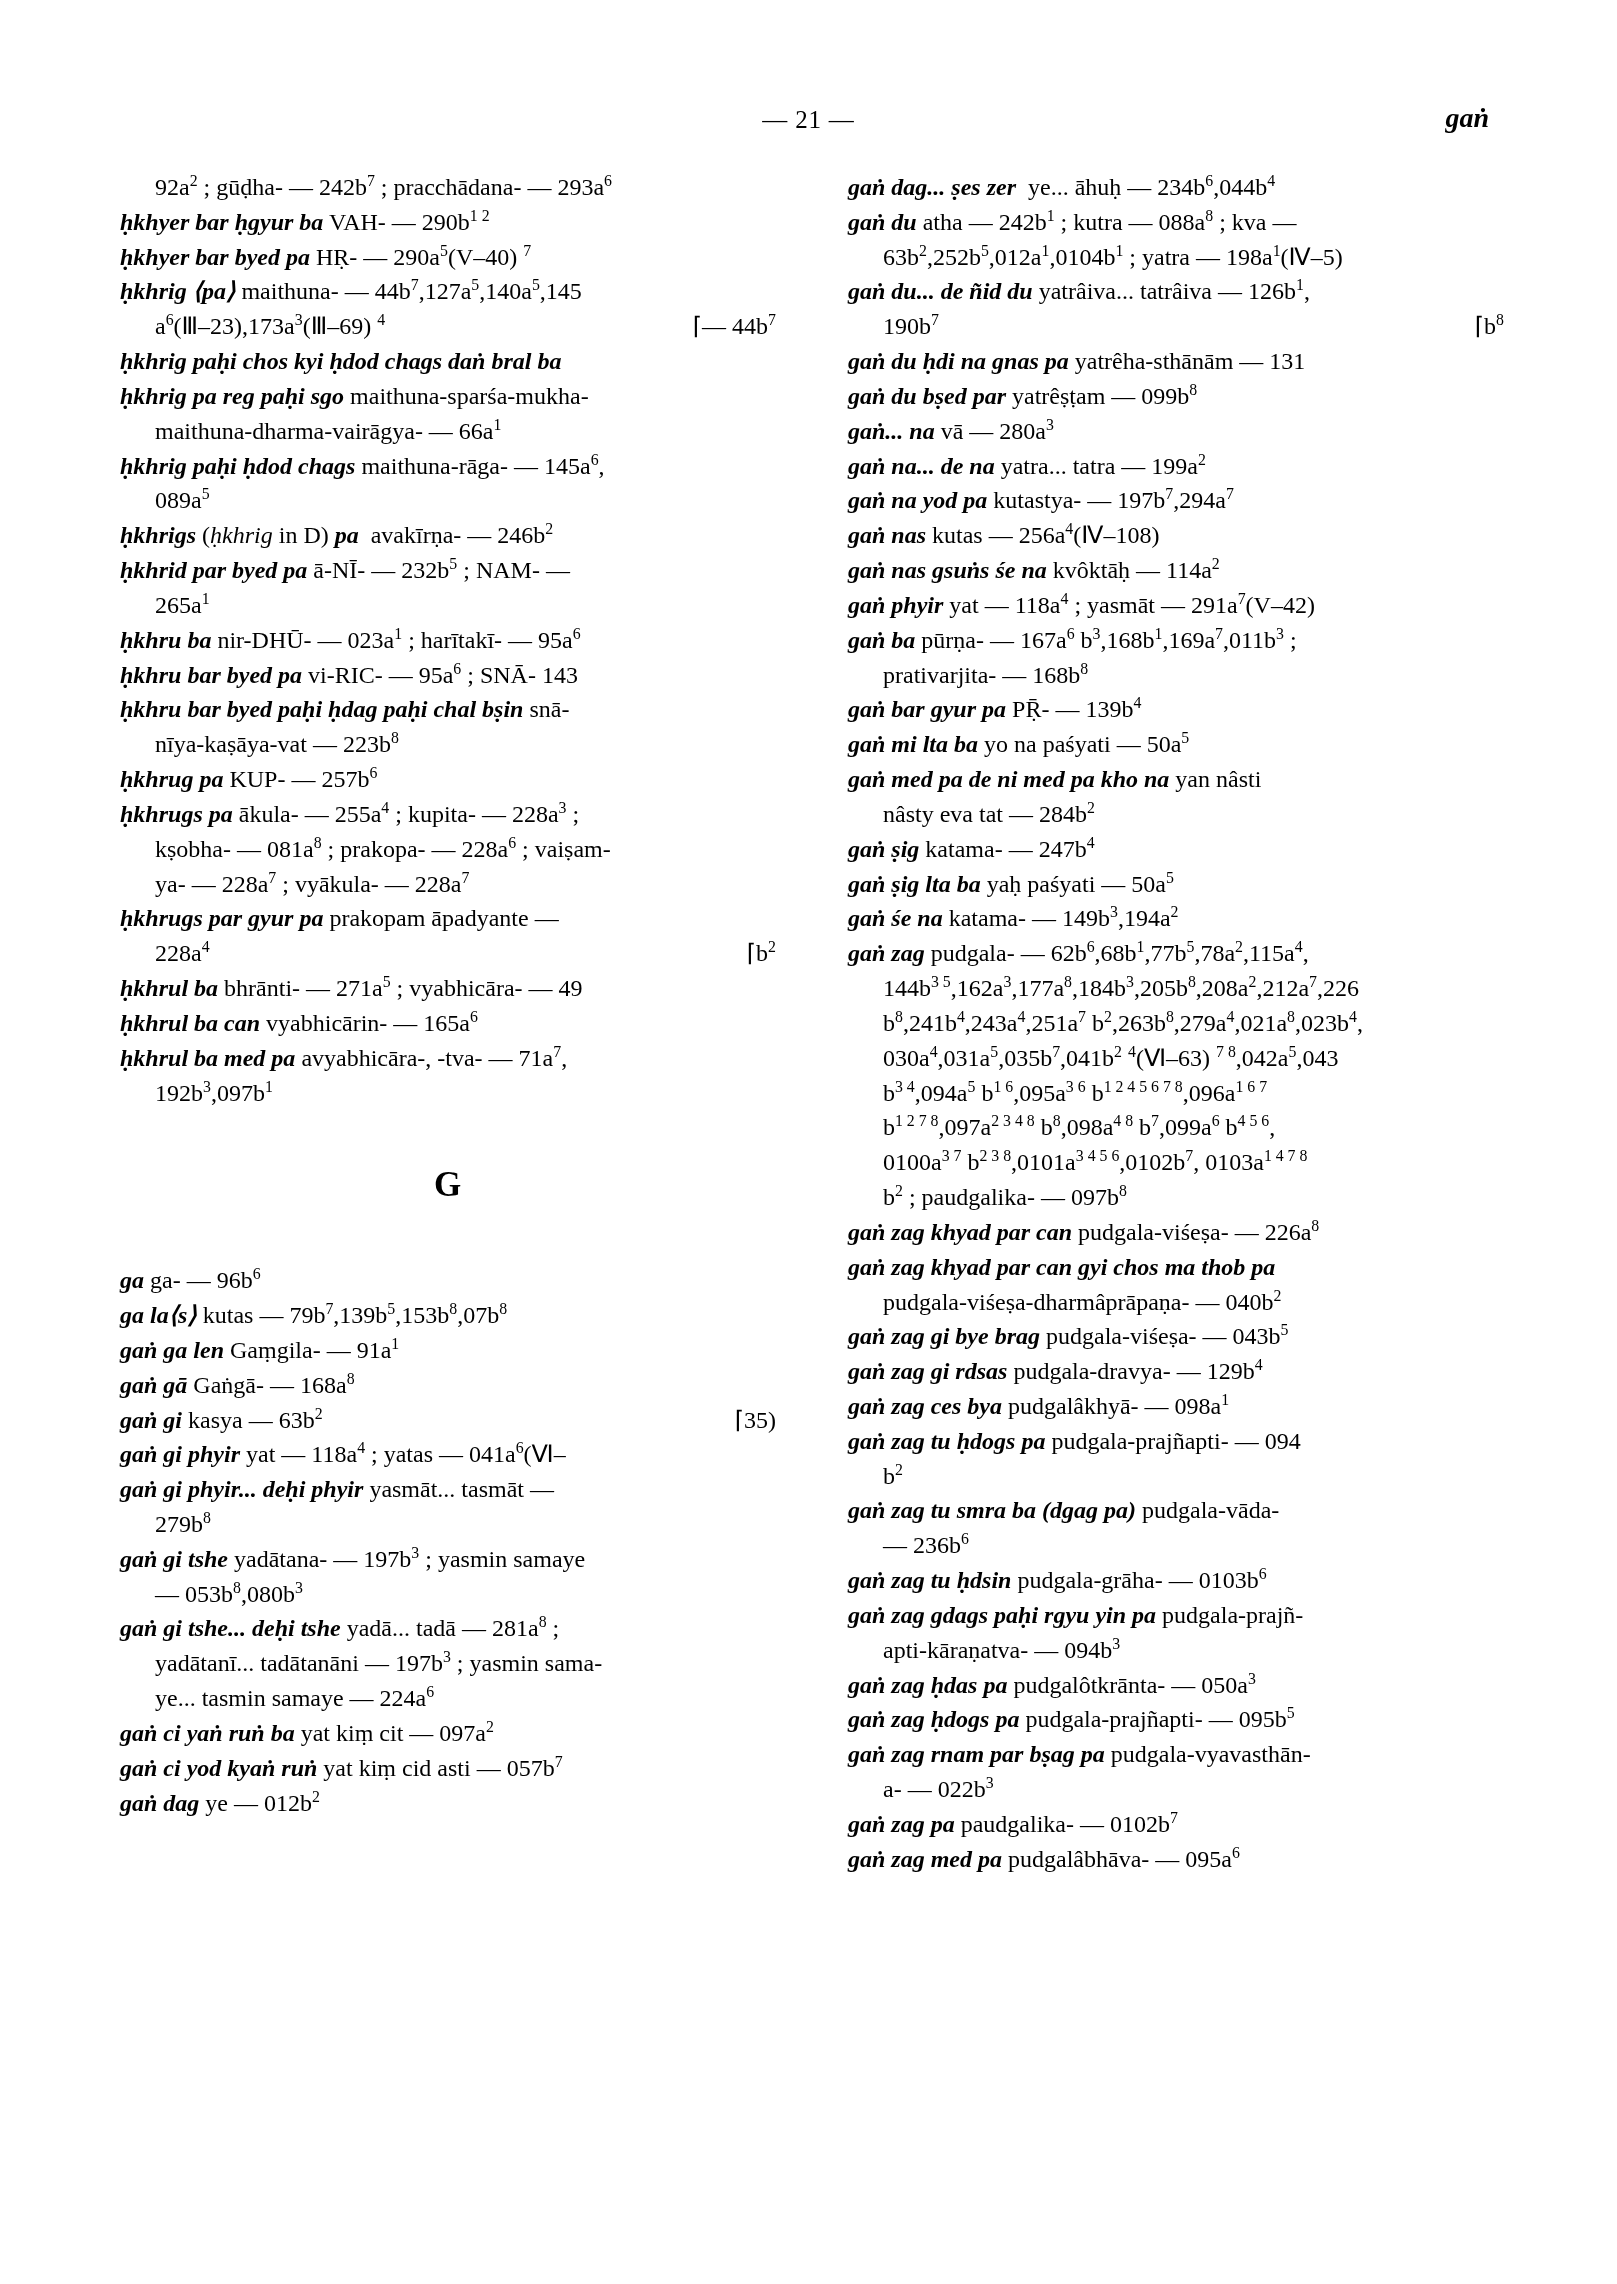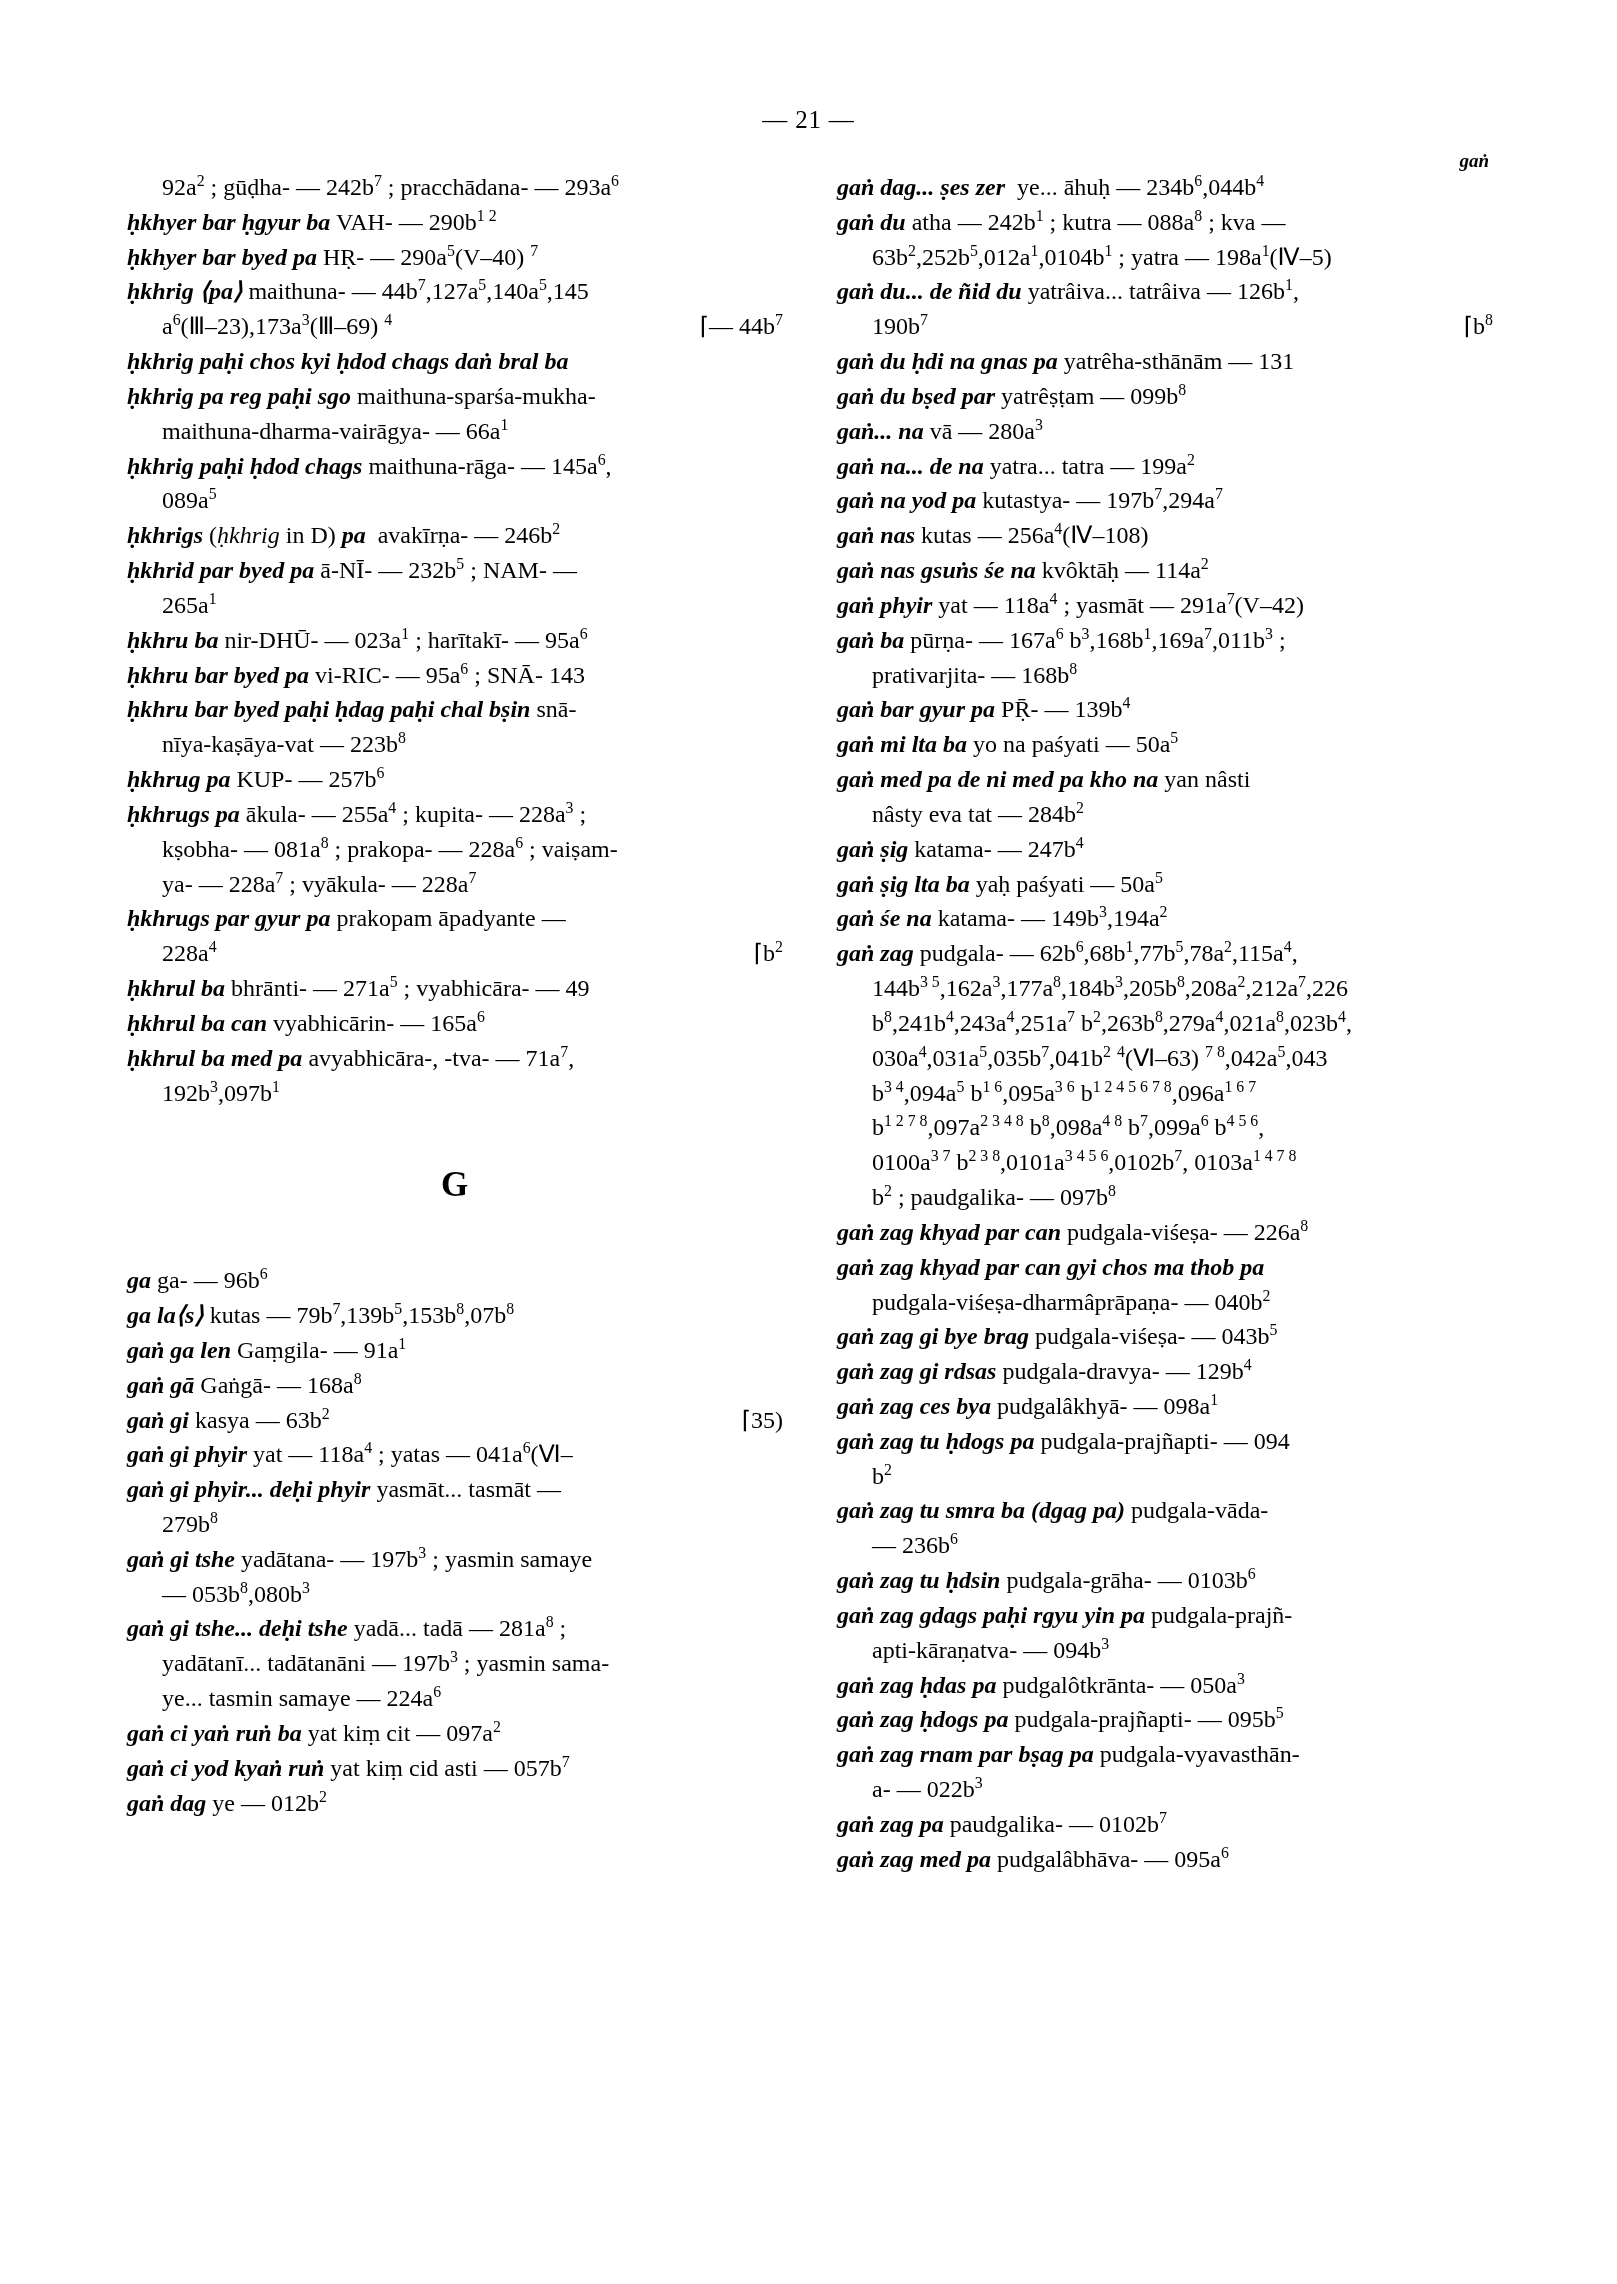--- a/index.html
+++ b/index.html
@@ -22,32 +22,31 @@
   .page-num {
     position:absolute;
     left:0; right:0;
     text-align:center;
     font-size:25px;
     letter-spacing:0.8px;
   }
   .running-head {
     position:absolute;
     right:128px; top:-4.5px;
-    font-size:19px;
+    font-size:28px;
     font-style:italic;
     font-weight:bold;
-    margin-top:48px;
   }
   
   .columns {
     position:absolute;
-    top:170px; left:127px;
+    top:170px; left:120px;
     width:1395px;
     display:flex;
-    gap:54px;
+    gap:72px;
   }
   .col {
     width:656px;
     font-size:24px;
     line-height:1.435;
   }
   .entry {
     margin:0 0 0.4px 0;
     text-indent:0;
     padding-left:35px;

